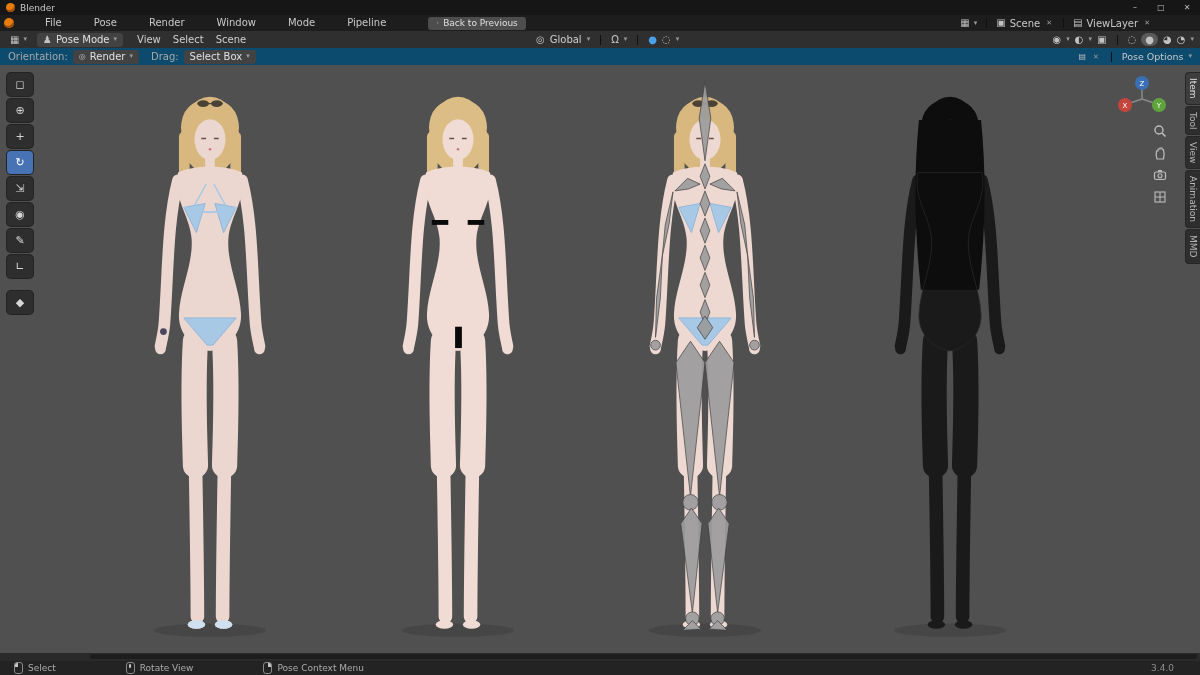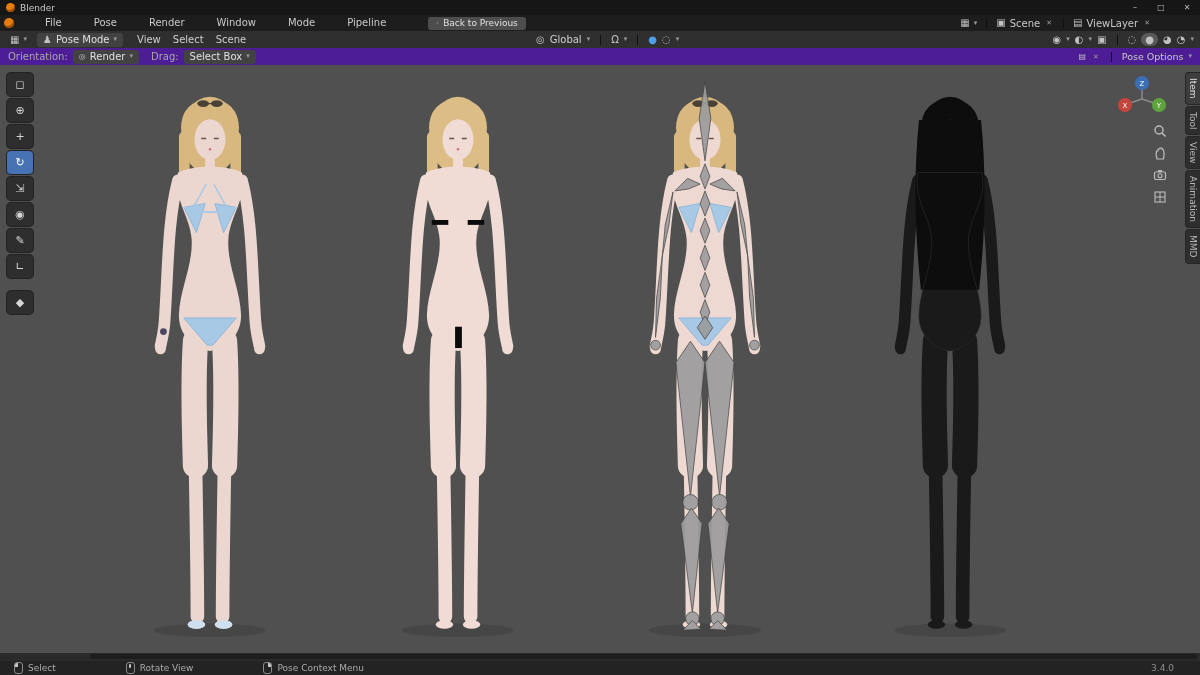--- a/index.html
+++ b/index.html
@@ -29,21 +29,21 @@
 
   
   .vp-header{top:31px;height:17px;background:#2f2f2f;color:#cfcfcf;font-size:10px;padding-left:4px;}
   .btn{background:#424242;border-radius:3px;padding:0 6px;height:14px;display:flex;align-items:center;gap:4px;color:#e0e0e0;}
   .hdr-center{position:absolute;left:536px;top:0;height:17px;display:flex;align-items:center;gap:5px;}
   .hdr-right{position:absolute;right:6px;top:0;height:17px;display:flex;align-items:center;gap:5px;}
   .blue{color:#4ba0e8;}
   .shade-active{background:#5a5a5a;border-radius:8px;padding:0 4px;height:13px;display:flex;align-items:center;}
 
   
-  .toolsettings{top:48px;height:17px;background:#4c1d95;color:#c9c9c9;font-size:10px;padding-left:8px;}
+  .toolsettings{top:48px;height:17px;background:#0c4a6e;color:#c9c9c9;font-size:10px;padding-left:8px;}
   .ts-label{color:#a8a8a8;margin-right:5px;}
   .ts-right{margin-left:auto;display:flex;align-items:center;gap:5px;padding-right:8px;font-size:9.5px;}
 
   
   .viewport{position:absolute;top:65px;left:0;right:0;height:588px;background:#505050;}
   .figsvg{position:absolute;inset:0;}
 
   
   .tools{position:absolute;left:7px;top:8px;display:flex;flex-direction:column;gap:3px;}
   .tool-btn{width:26px;height:23px;background:#2e2e2e;border-radius:4px;display:flex;align-items:center;justify-content:center;font-size:11px;color:#d6d6d6;box-shadow:0 0 0 1px #222;}

